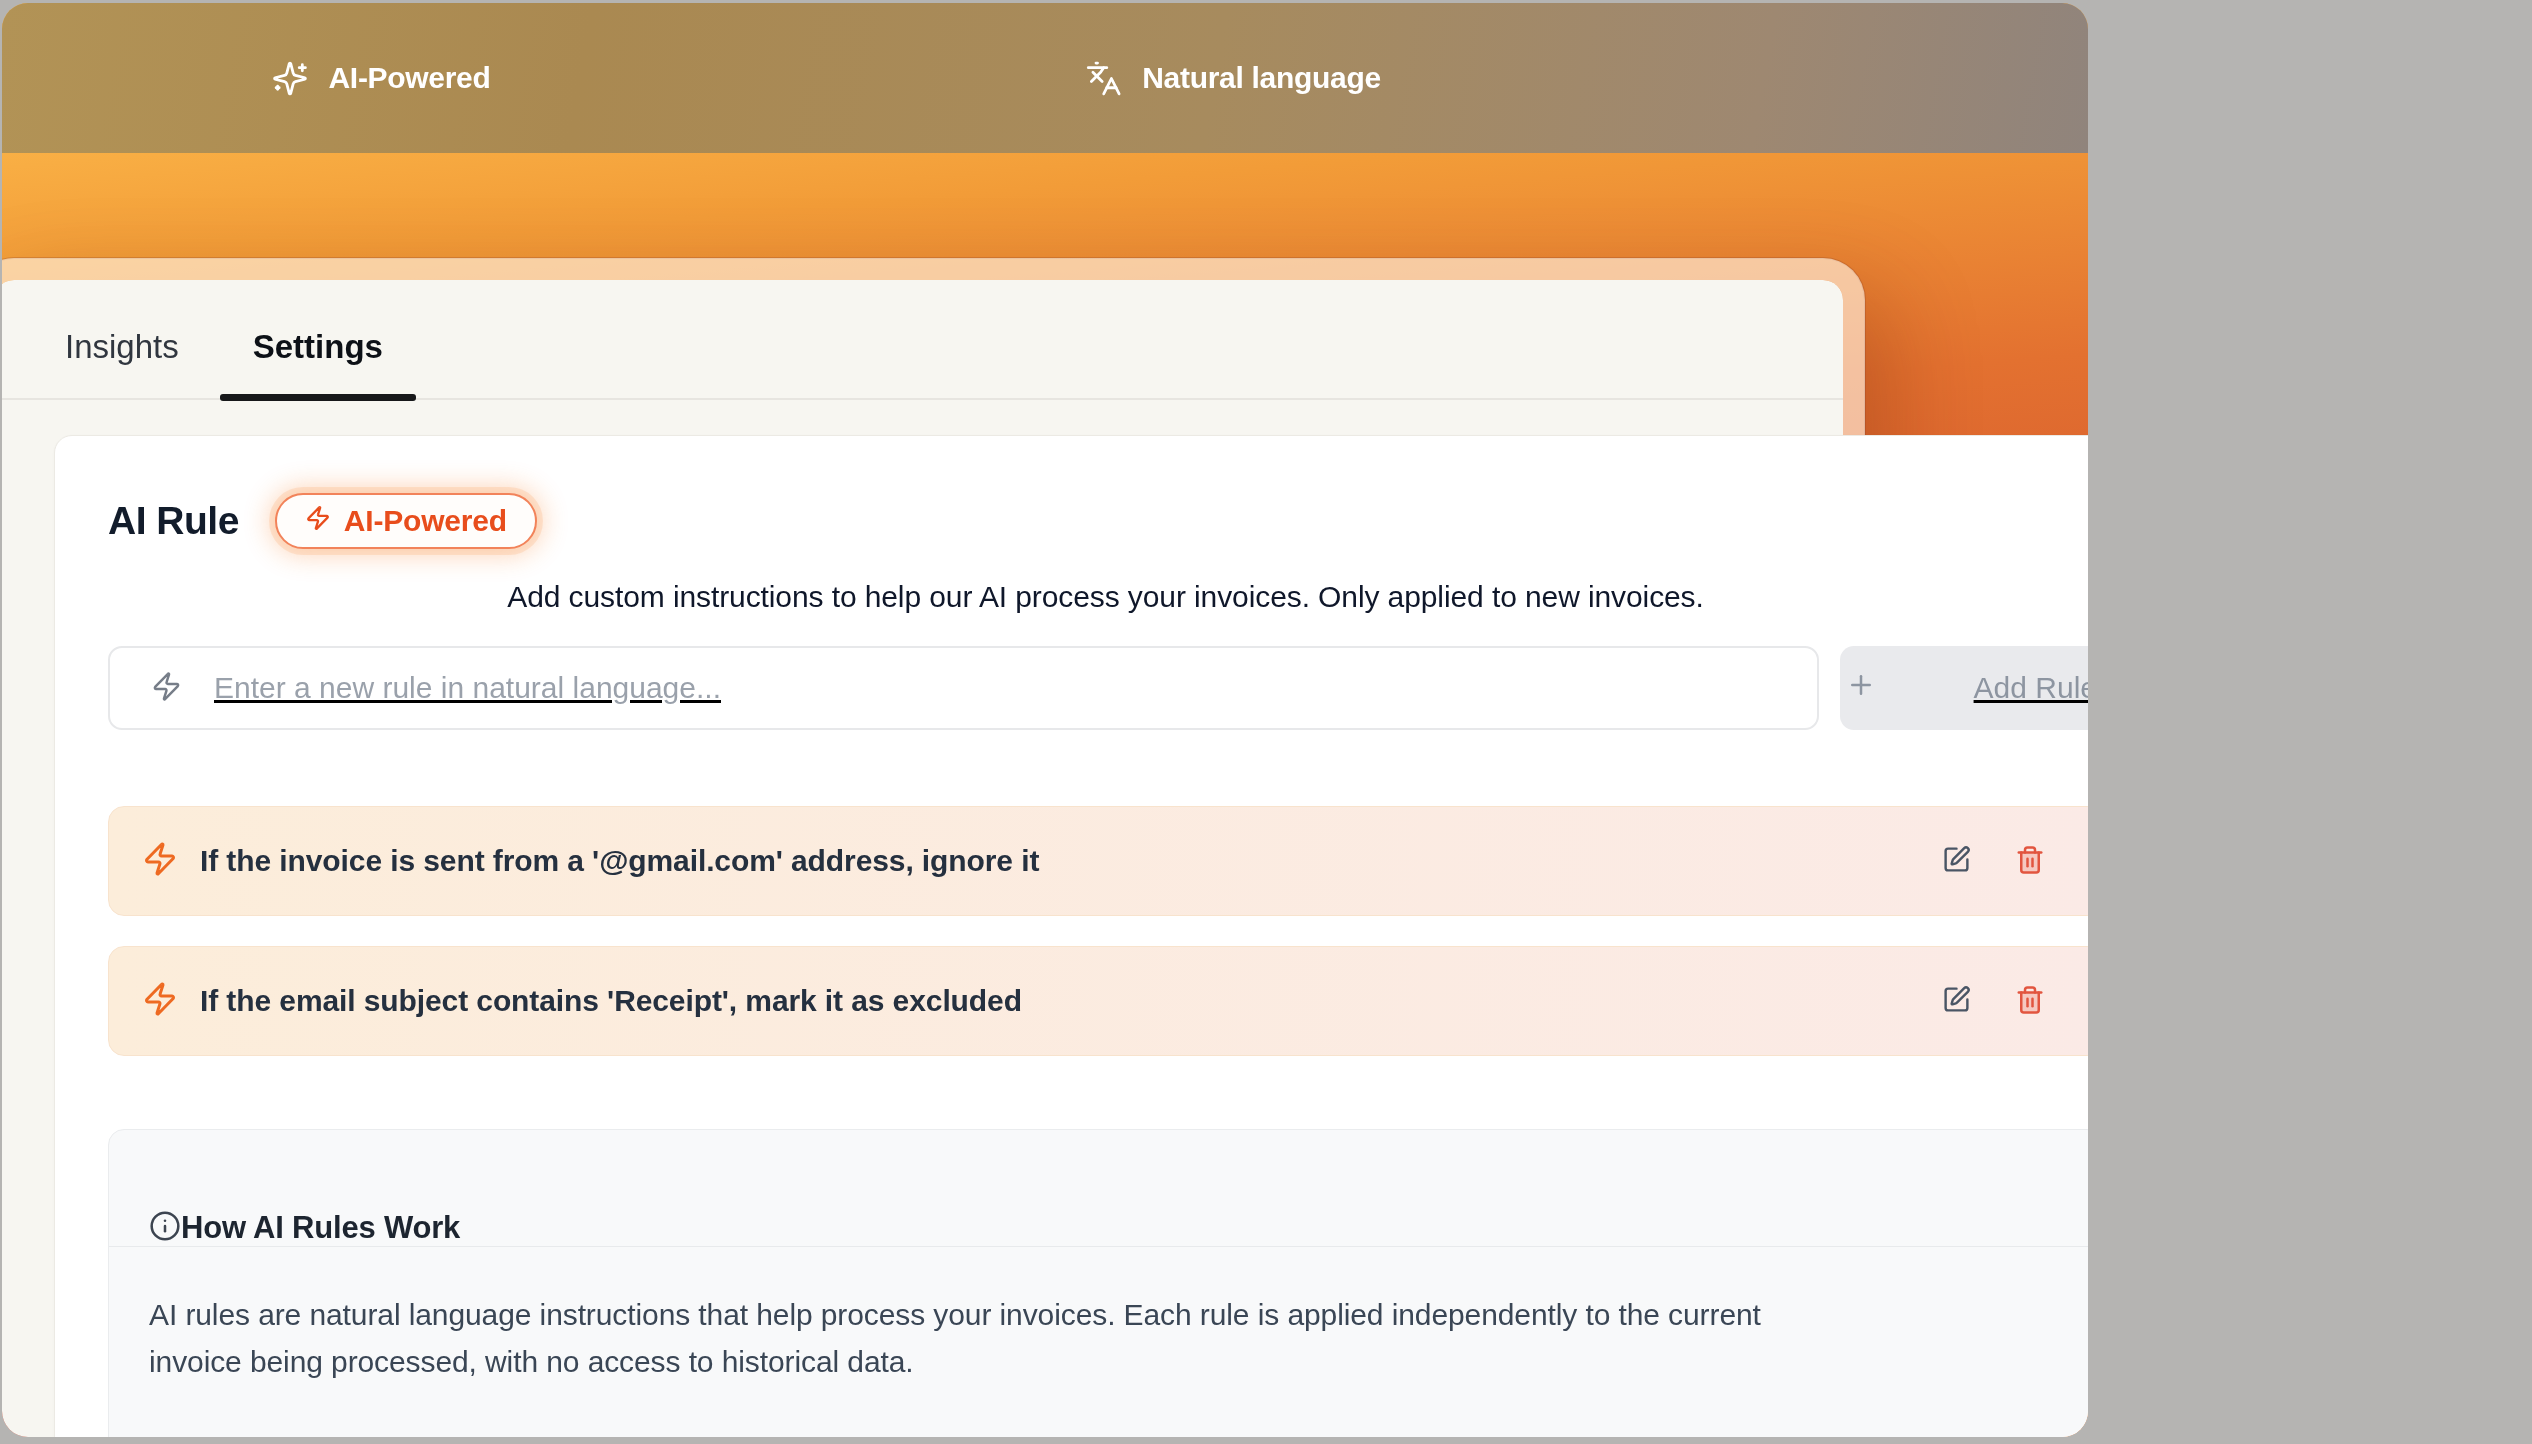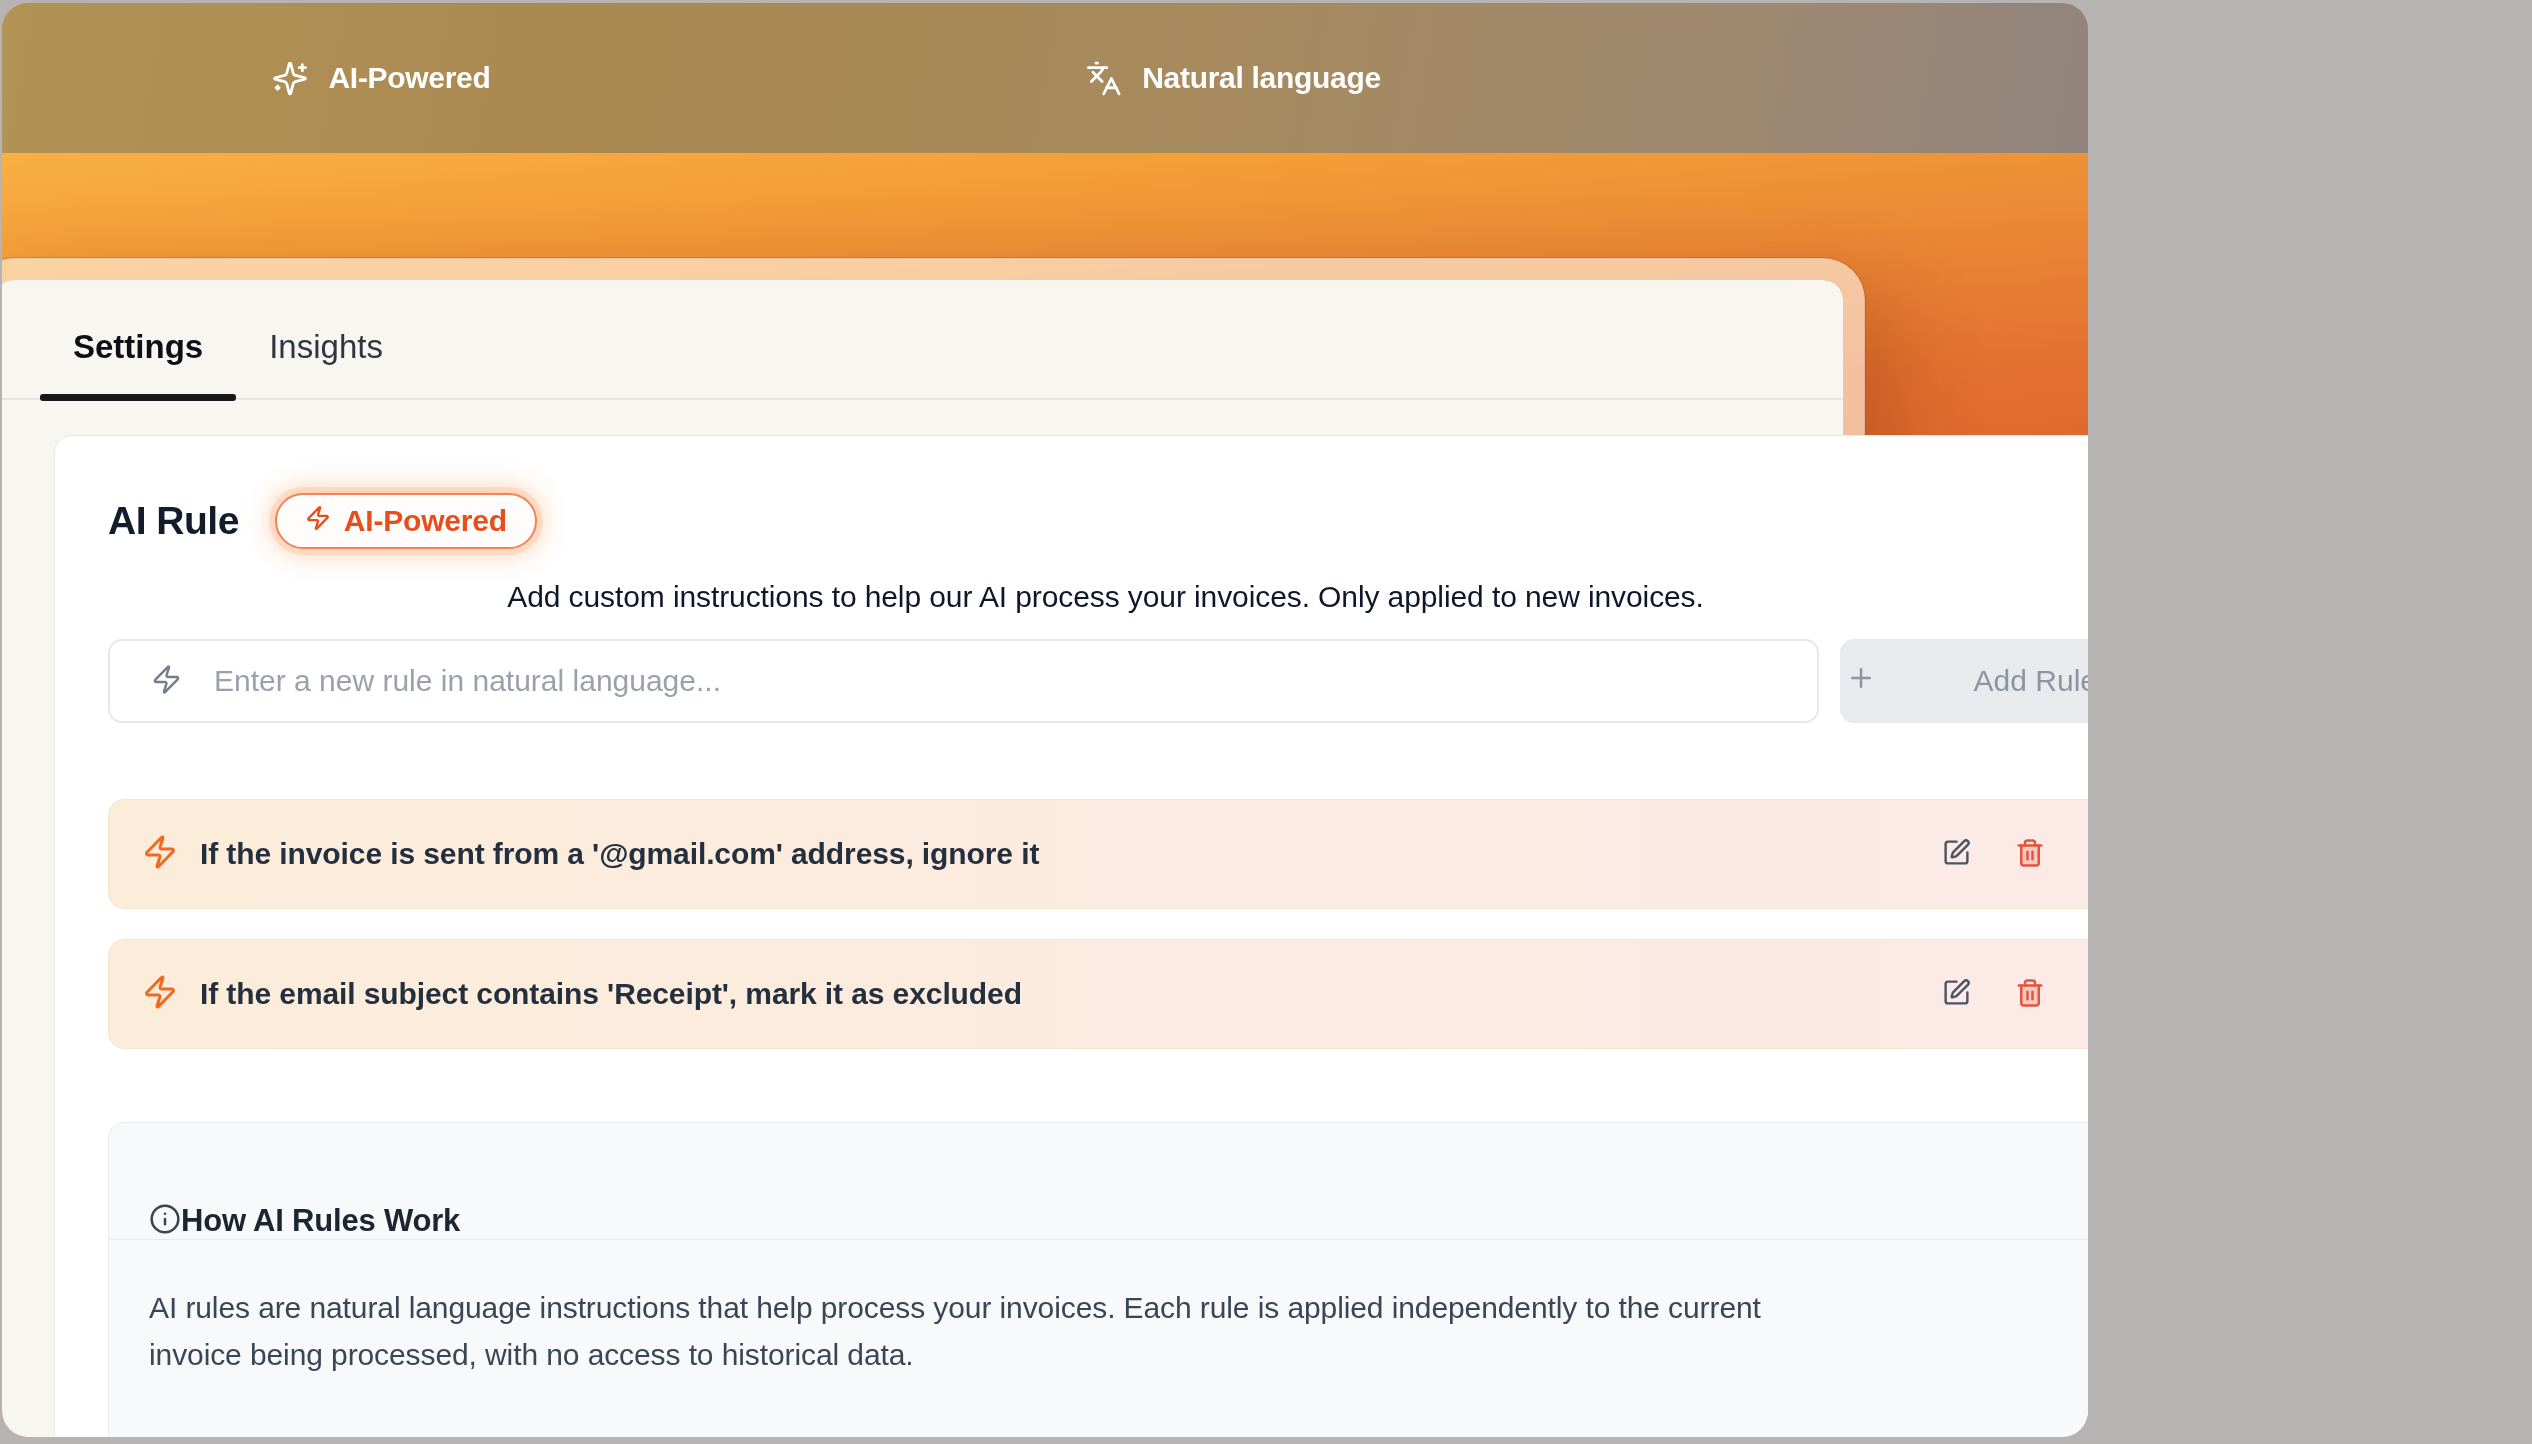--- a/index.html
+++ b/index.html
@@ -34,21 +34,21 @@
   
   .card{margin:35px 0 0 60px;width:2105px;background:#ffffff;border:1.5px solid #eceae4;border-radius:18px;
     padding:57px 55px 80px 53px;box-shadow:0 1px 3px rgba(20,20,20,0.03);height:1200px;}
   .card-header{display:flex;align-items:center;gap:36px;height:56px;}
   .page-title{font-size:39px;font-weight:700;color:#121c2b;letter-spacing:-0.5px;}
   .badge{display:inline-flex;align-items:center;gap:13px;height:56px;padding:0 28px;border:2px solid #f2835a;border-radius:30px;
     background:#fffdfb;color:#e84d1c;font-size:30px;font-weight:700;letter-spacing:-0.2px;
     box-shadow:0 0 0 6px rgba(251,146,60,0.16), 0 0 26px 6px rgba(249,115,22,0.30);}
   .desc{margin-top:31px;font-size:30px;color:#0f172a;letter-spacing:-0.1px;text-align:center;}
 
-  .input-row{margin-top:25px;display:flex;gap:21px;}
+  .input-row{margin-top:32px;display:flex;gap:21px;text-decoration:underline;}
   .rule-input-wrap{flex:1;height:84px;border:2px solid #e7e8ea;border-radius:14px;background:#fff;
     display:flex;align-items:center;padding-left:41px;gap:30px;}
   .rule-input{flex:1;border:none;outline:none;font-size:30px;color:#2a3342;background:transparent;height:100%;
     font-family:"Liberation Sans","DejaVu Sans",sans-serif;}
   .rule-input::placeholder{color:#9aa1ab;}
   .add-btn{width:263px;height:84px;border:none;border-radius:14px;background:#e9eaed;display:flex;align-items:center;
     justify-content:space-between;gap:15px;font-size:30px;font-weight:500;color:#8d95a1;cursor:pointer;
     font-family:"Liberation Sans","DejaVu Sans",sans-serif;}
 
   .rules{margin-top:76px;display:flex;flex-direction:column;gap:30px;font-weight:bold;}
@@ -93,22 +93,22 @@
             <path d="m22 22-5-10-5 10"></path>
               <path d="M14 18h6"></path>
           </svg>
         </span>
         <span class="flabel">Natural language</span>
       </div>
     </div>
 
     <div class="window">
       <div class="tabbar">
+        <div class="tab">Insights</div>
         <div class="tab active">Settings</div>
-        <div class="tab">Insights</div>
       </div>
 
       <div class="card">
         <div class="card-header">
           <span class="page-title">AI Rule</span>
           <span class="badge">
             <span>
               <svg width="26" height="26" viewBox="0 0 24 24" fill="none" stroke="#e84d1c" stroke-width="2.1" stroke-linecap="round" stroke-linejoin="round">
                 <path d="M4 14a1 1 0 0 1-.78-1.63l9.9-10.2a.5.5 0 0 1 .86.46l-1.92 6.02A1 1 0 0 0 13 10h7a1 1 0 0 1 .78 1.63l-9.9 10.2a.5.5 0 0 1-.86-.46l1.92-6.02A1 1 0 0 0 11 14z"></path>
               </svg>

